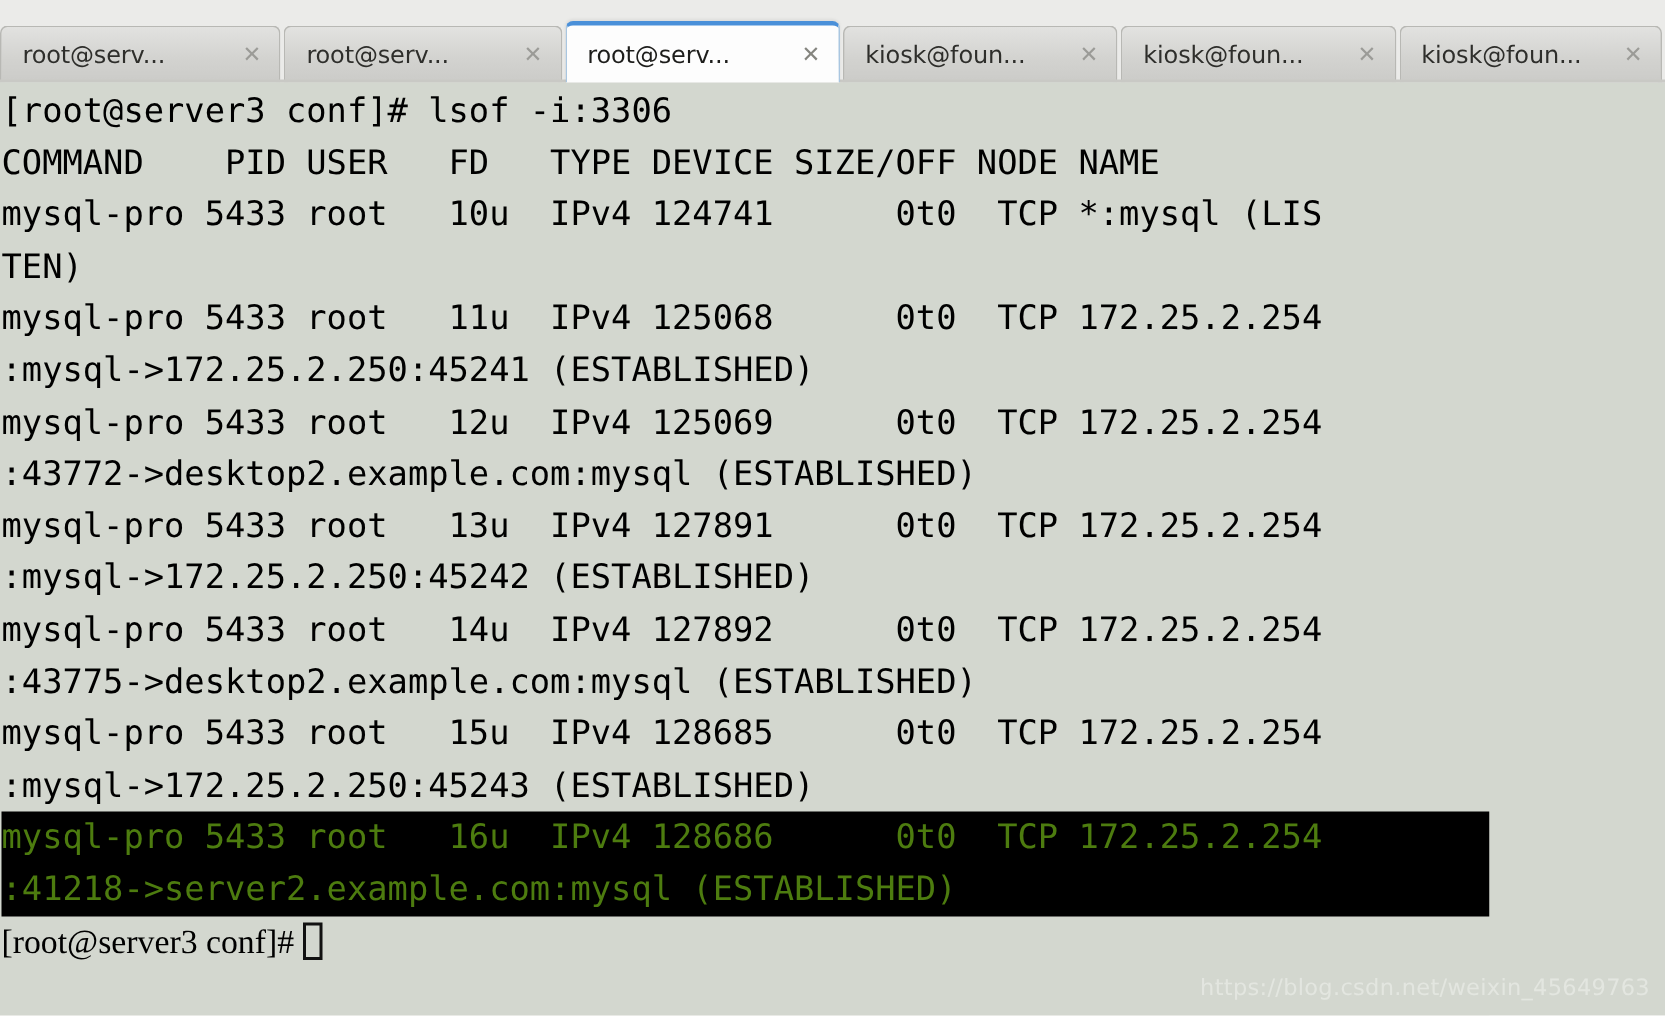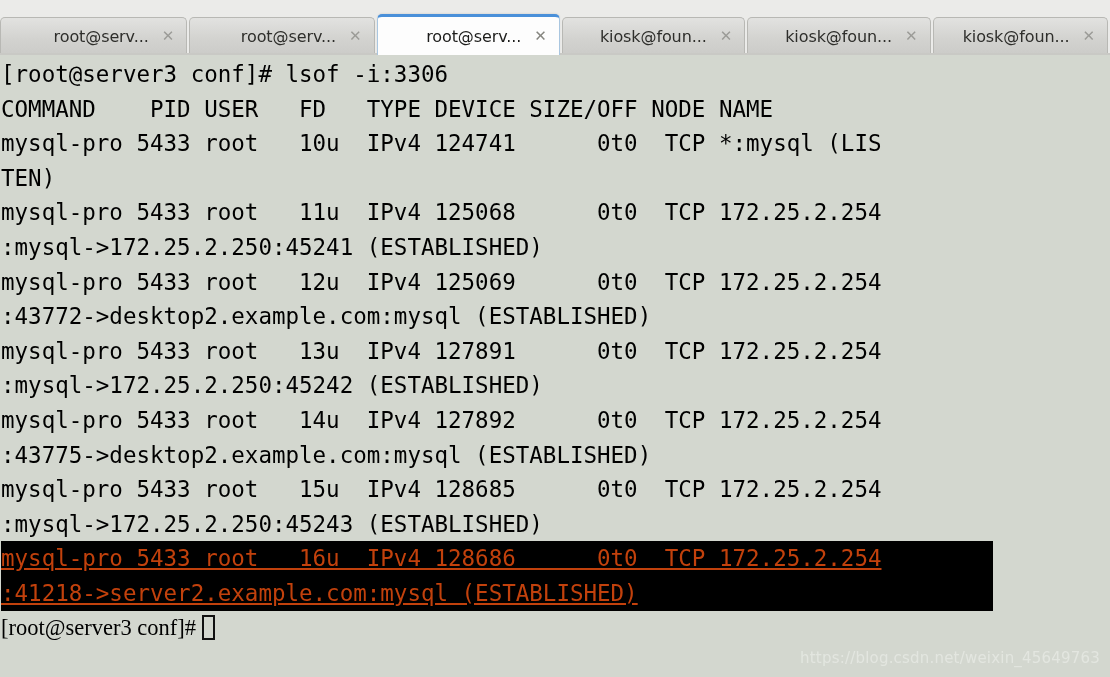--- a/index.html
+++ b/index.html
@@ -40,21 +40,21 @@
     width: 1110px;
     display: flex;
     align-items: flex-end;
   }
   .tab {
     position: relative;
     height: 38px;
     box-sizing: border-box;
     display: flex;
     align-items: center;
-    justify-content: flex-end;
+    justify-content: space-between;
     padding: 0 9px 0 14px;
     background: linear-gradient(to bottom, #e2e2e0 0%, #d3d3d0 55%, #cbcbc8 100%);
     border: 1px solid #b8b8b4;
     border-bottom: none;
     border-top-left-radius: 5px;
     border-top-right-radius: 5px;
     margin-right: 2px;
     color: #3b3b38;
     font-size: 16px;
     font-family: "DejaVu Sans", sans-serif;
@@ -114,22 +114,21 @@
     padding: 2px 0 0 1px;
     box-sizing: border-box;
   }
   .tline {
     display: block;
     height: 34.6px;
     white-space: pre;
   }
   .tline.sel {
     background: #000000;
-    color: #c2410c;
-    text-decoration: underline;
+    color: #4d7c0f;
   }
   .prompt-line {
     display: block;
     height: 34.6px;
     white-space: pre;
     font-family: Liberation Serif, serif;
   }
   .cursor-box {
     display: inline-block;
     width: 13px;

